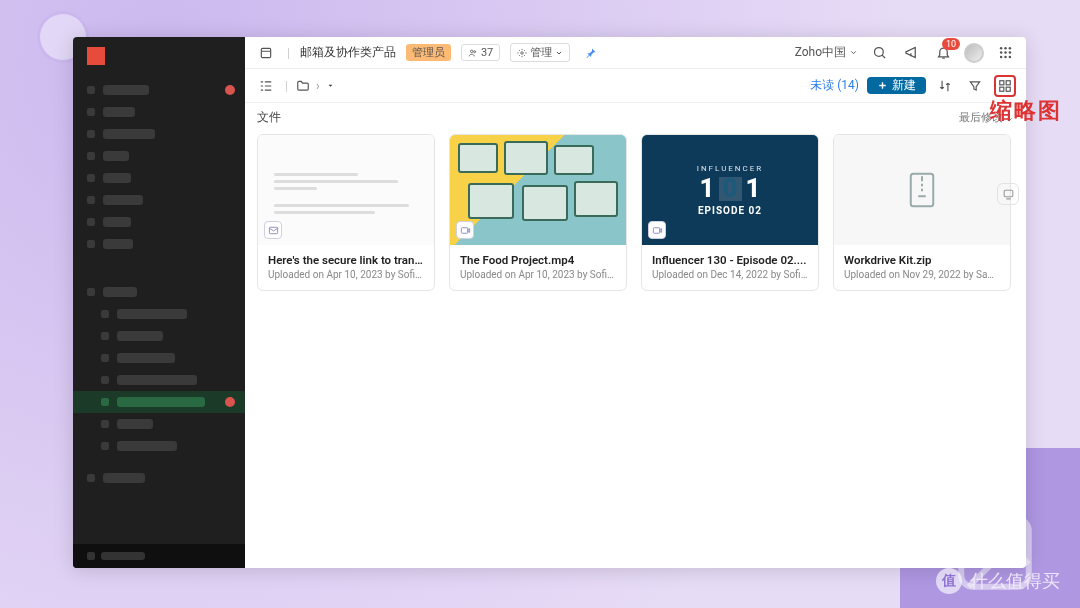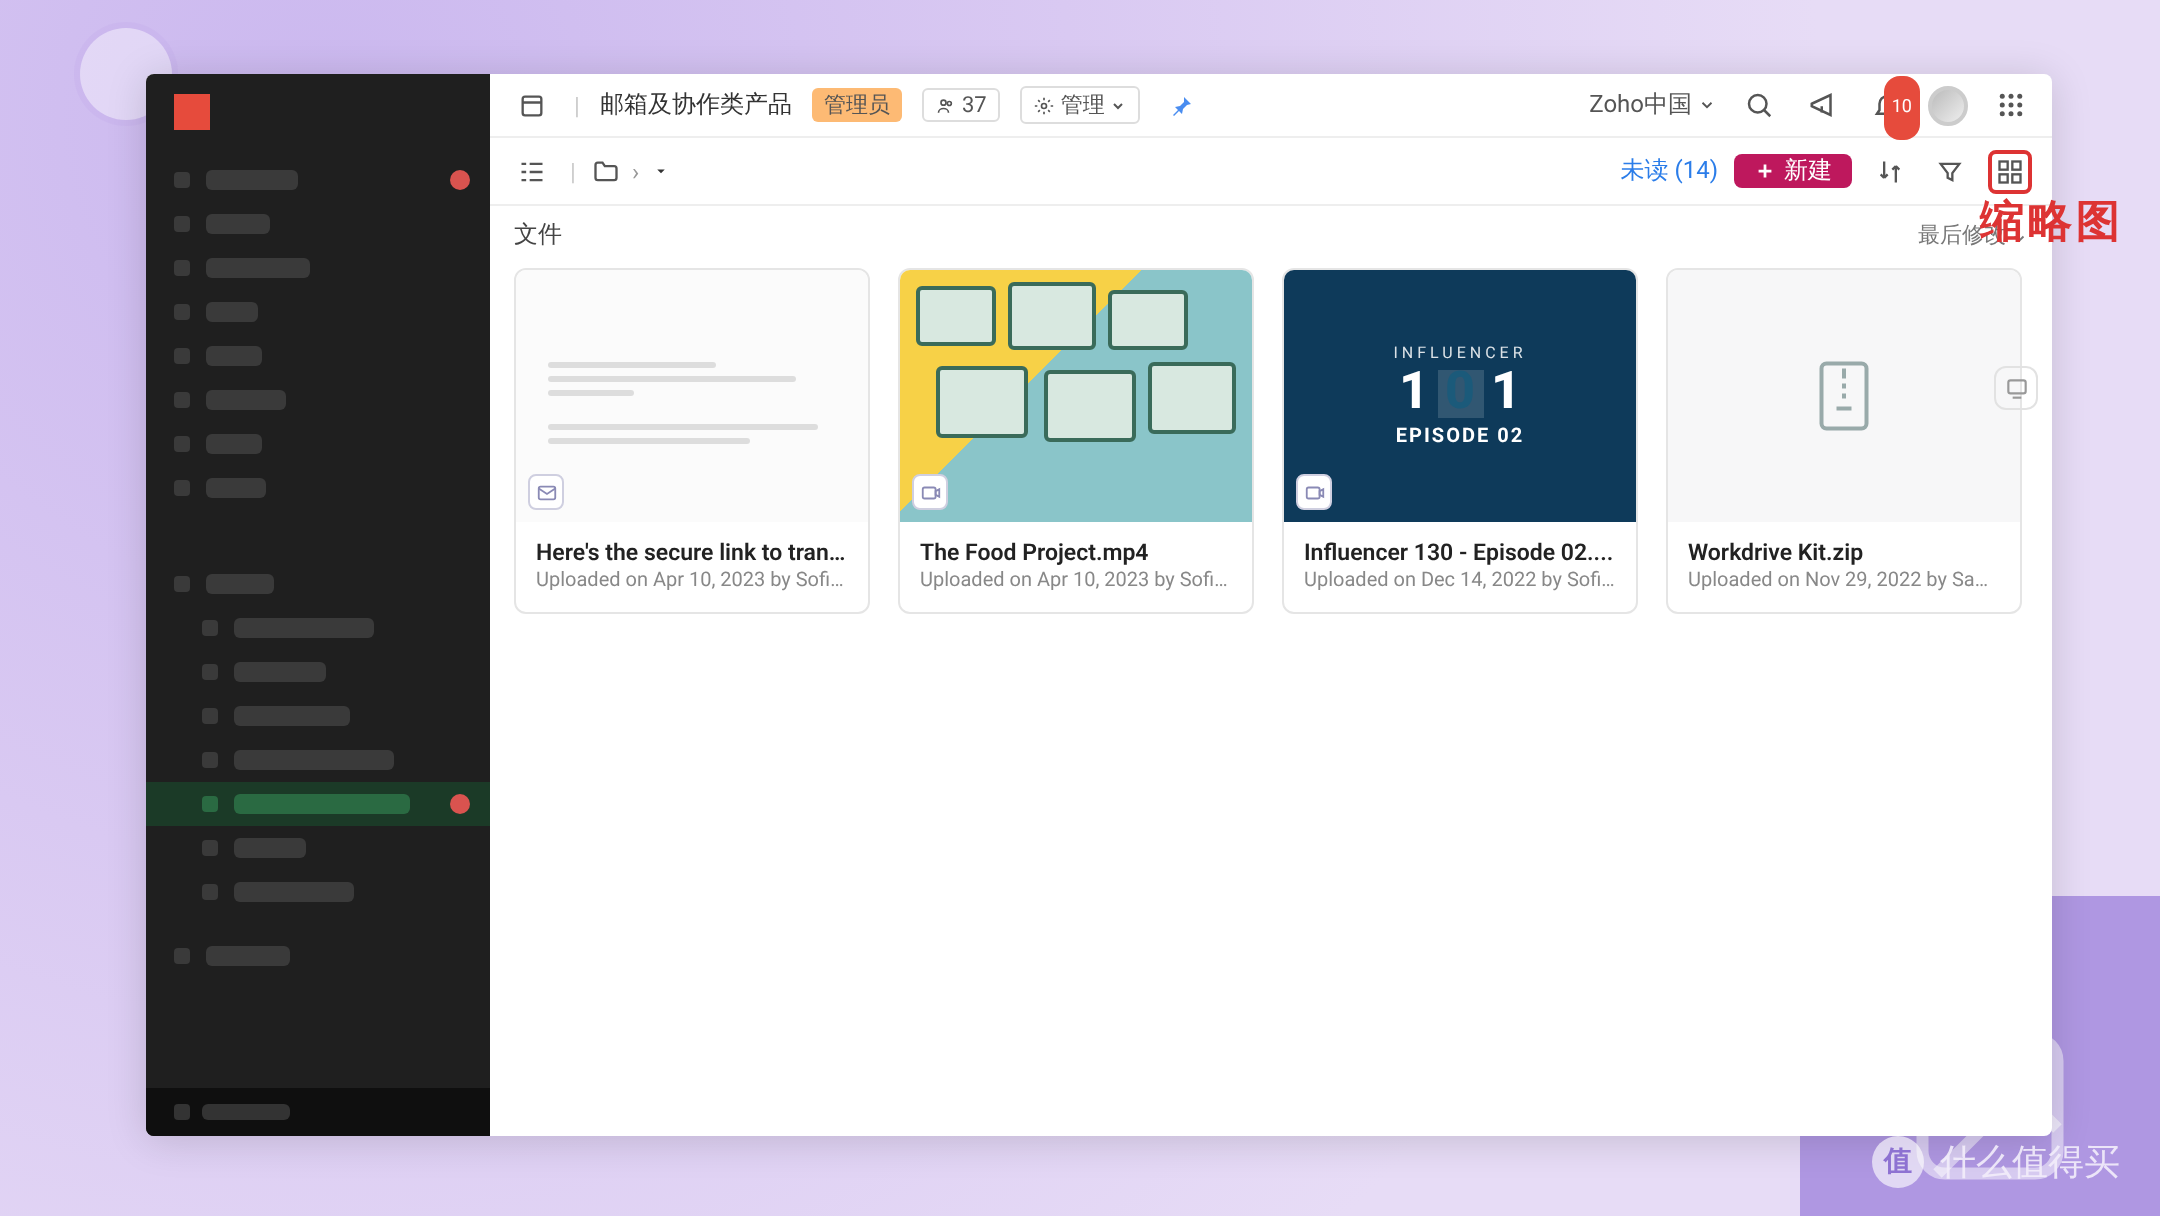--- a/index.html
+++ b/index.html
@@ -44,46 +44,46 @@
     height:32px; display:flex; align-items:center; padding:0 10px; gap:10px;
     border-bottom:1px solid #eee; font-size:12px; color:#333;
   }
   .topbar .title { font-weight:500; white-space:nowrap;}
   .badge { background:#fdba74; border-radius:3px; padding:1px 6px; font-size:11px; color:#555;}
   .badge-outline { border:1px solid #ddd; border-radius:3px; padding:1px 6px; font-size:11px; color:#555; display:flex; align-items:center; gap:3px;}
   .topbar .spacer{flex:1;}
   .region { color:#555; display:flex; align-items:center; gap:3px;}
   .icon-btn { width:22px; height:22px; display:flex; align-items:center; justify-content:center; color:#555; cursor:pointer;}
   .bell-wrap{position:relative;}
-  .bell-badge{position:absolute; top:-4px; right:-6px; background:#e64b3c; color:#fff; font-size:9px; border-radius:8px; padding:10px 4px; line-height:12px;}
+  .bell-badge{position:absolute; top:-4px; right:-6px; background:#e64b3c; color:#fff; font-size:9px; border-radius:8px; padding:0 4px; line-height:12px;}
   .avatar{width:20px;height:20px;border-radius:50%;background:linear-gradient(135deg,#bbb,#eee);border:2px solid #ccc;}
 
   
   .toolbar {
     height:34px; display:flex; align-items:center; padding:0 10px; gap:8px;
     border-bottom:1px solid #eee; font-size:12px;
   }
   .crumb { display:flex; align-items:center; gap:6px; color:#333;}
   .crumb svg{flex-shrink:0;}
   .crumb .caret{color:#999;}
   .toolbar .spacer{flex:1;}
   .unread { color:#2b7de9; cursor:pointer;}
-  .btn-primary { background:#be185d; color:#fff; border-radius:4px; padding:0 10px; display:flex; align-items:center; gap:4px; font-size:12px; cursor:pointer;}
+  .btn-primary { background:#0369a1; color:#fff; border-radius:4px; padding:0 10px; display:flex; align-items:center; gap:4px; font-size:12px; cursor:pointer;}
   .grid-toggle { border:2px solid #d33; border-radius:4px; padding:2px;}
   .annotation { position:absolute; right:18px; top:96px; color:#d33; font-size:22px; font-weight:600; letter-spacing:2px;}
 
   
   .section-row { display:flex; align-items:center; padding:6px 12px 2px; font-size:12px; color:#444;}
   .section-row .spacer{flex:1;}
   .section-row .sort{color:#777; font-size:11px; display:flex; align-items:center; gap:2px;margin-left:44px;}
 
   
   .grid { display:flex; gap:14px; padding:6px 12px;}
   .card { width:178px; border:1px solid #e5e5e5; border-radius:6px; overflow:hidden; display:flex; flex-direction:column; cursor:pointer;}
-  .thumb { height:126px; display:flex; align-items:center; justify-content:center; position:relative; font-size:10px; color:#888;}
+  .thumb { height:110px; display:flex; align-items:center; justify-content:center; position:relative; font-size:10px; color:#888;}
   .thumb.doc{background:#fbfbfb; padding:10px 16px 4px; align-items:flex-start; flex-direction:column; gap:4px;}
   .thumb.doc .line{height:3px; background:#ddd; border-radius:2px;}
   .thumb.food{background:linear-gradient(135deg,#f7d147 0%, #f7d147 40%, #8ac5c9 40%, #8ac5c9 100%); position:relative;}
   .bento{position:absolute;border-radius:3px;background:#d8e8e0;border:2px solid #3a6b5a;}
   .thumb.influencer{background:#0e3a5a; color:#fff; flex-direction:column; gap:4px;}
   .inf-small{font-size:8px; letter-spacing:2px; opacity:.85;}
   .inf-big{font-size:26px; font-weight:800; line-height:.9; display:flex; align-items:center; gap:4px;}
   .inf-big .center{color:#1b5a7a; background:rgba(255,255,255,.15); padding:0 4px;}
   .inf-ep{font-size:10px; font-weight:700; letter-spacing:1px;}
   .thumb.zip{background:#f7f7f8;}

